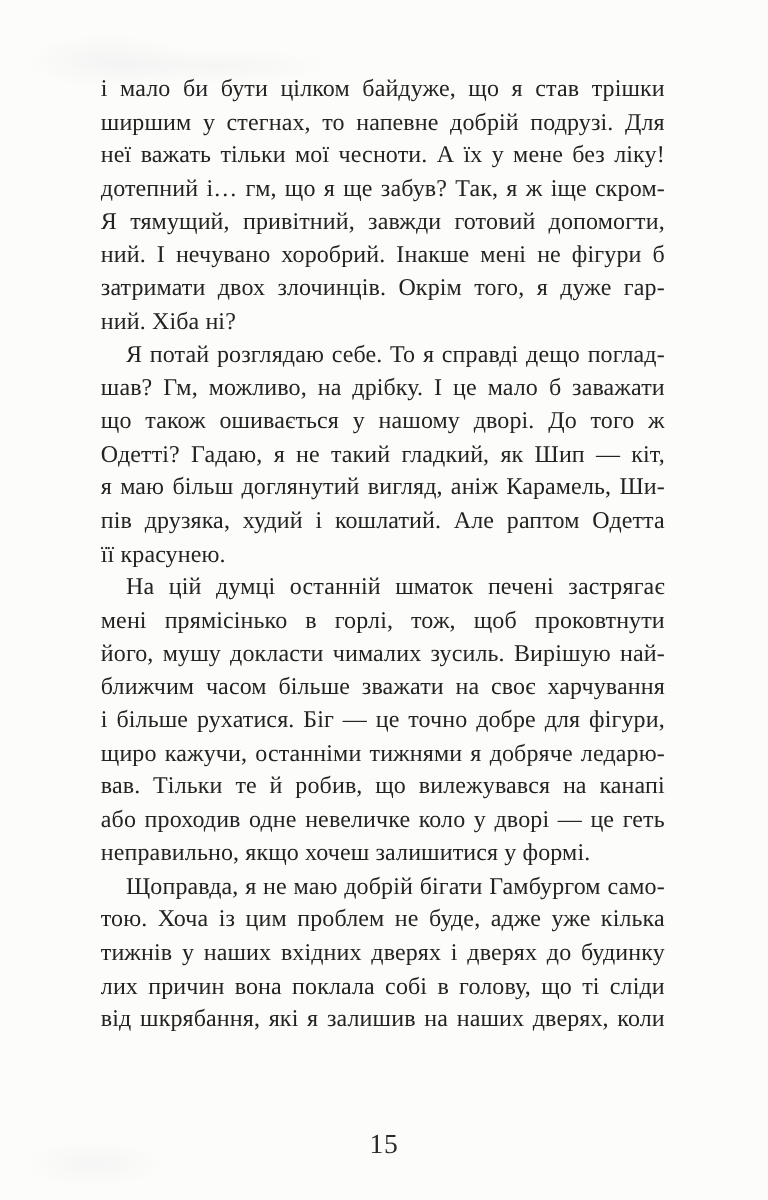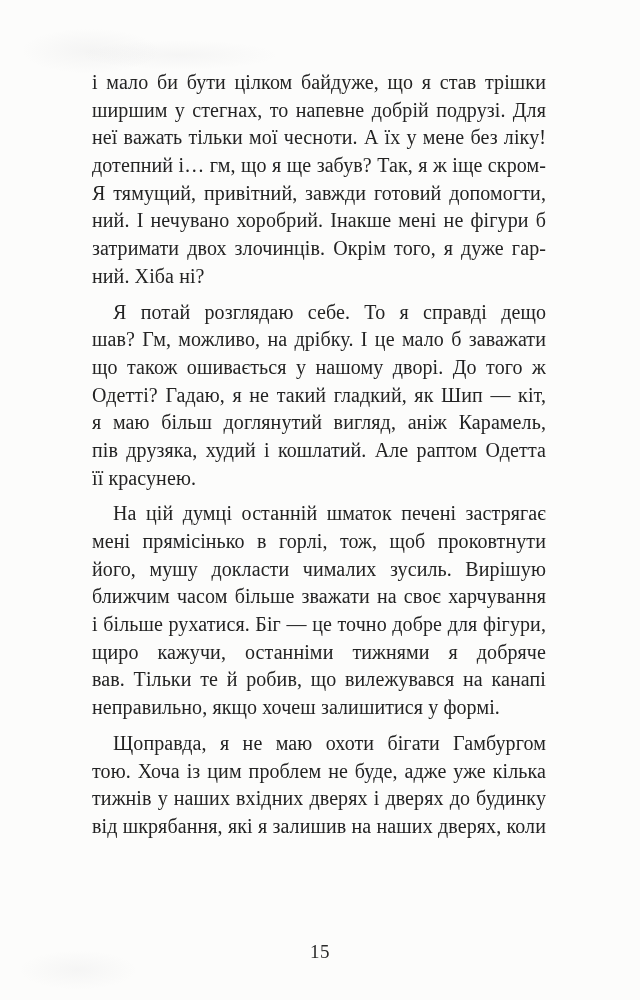--- a/index.html
+++ b/index.html
@@ -37,21 +37,21 @@
   .text-block {
     position: absolute;
     left: 84px;
     top: 61px;
     width: 470px;
     font-size: 20px;
     line-height: 27.7px;
     letter-spacing: 0.1px;
   }
   .paragraph {
-    margin: 8px;
+    margin: 0;
     padding: 0;
   }
   .line {
     text-align: justify;
     text-align-last: justify;
     white-space: normal;
     overflow: hidden;
     height: 27.7px;
   }
   .line.indent {
@@ -60,21 +60,21 @@
   .line.endline {
     text-align: right;
     text-align-last: left;
   }
   .folio {
     position: absolute;
     left: 0;
     top: 941px;
     width: 640px;
     text-align: center;
-    font-size: 19px;
+    font-size: 23px;
     letter-spacing: 0.5px;
     color: #2a2a2a;
   }
 </style>
 </head>
 <body>
 
 <div class="page">
   <div class="smudge smudge-1"></div>
   <div class="smudge smudge-2"></div>
@@ -101,24 +101,26 @@
         <div class="line endline">її красунею.</div>
       </div>
       <div class="paragraph">
         <div class="line indent">На цій думці останній шматок печені застрягає</div>
         <div class="line">мені прямісінько в горлі, тож, щоб проковтнути</div>
         <div class="line">його, мушу докласти чималих зусиль. Вирішую най-</div>
         <div class="line">ближчим часом більше зважати на своє харчування</div>
         <div class="line">і більше рухатися. Біг — це точно добре для фігури,</div>
         <div class="line">щиро кажучи, останніми тижнями я добряче ледарю-</div>
         <div class="line">вав. Тільки те й робив, що вилежувався на канапі</div>
+        <div class="line">або проходив одне невеличке коло у дворі — це геть</div>
         <div class="line endline">неправильно, якщо хочеш залишитися у формі.</div>
       </div>
       <div class="paragraph">
-        <div class="line indent">Щоправда, я не маю охоти бігати Гамбургом само-</div>
+        <div class="line indent">Щоправда, я не маю добрій бігати Гамбургом само-</div>
         <div class="line">тою. Хоча із цим проблем не буде, адже уже кілька</div>
         <div class="line">тижнів у наших вхідних дверях і дверях до будинку</div>
+        <div class="line">лих причин вона поклала собі в голову, що ті сліди</div>
         <div class="line">від шкрябання, які я залишив на наших дверях, коли</div>
       </div>
     </main>
 
   <footer class="folio">15</footer>
 </div>
 
 </body></html>

